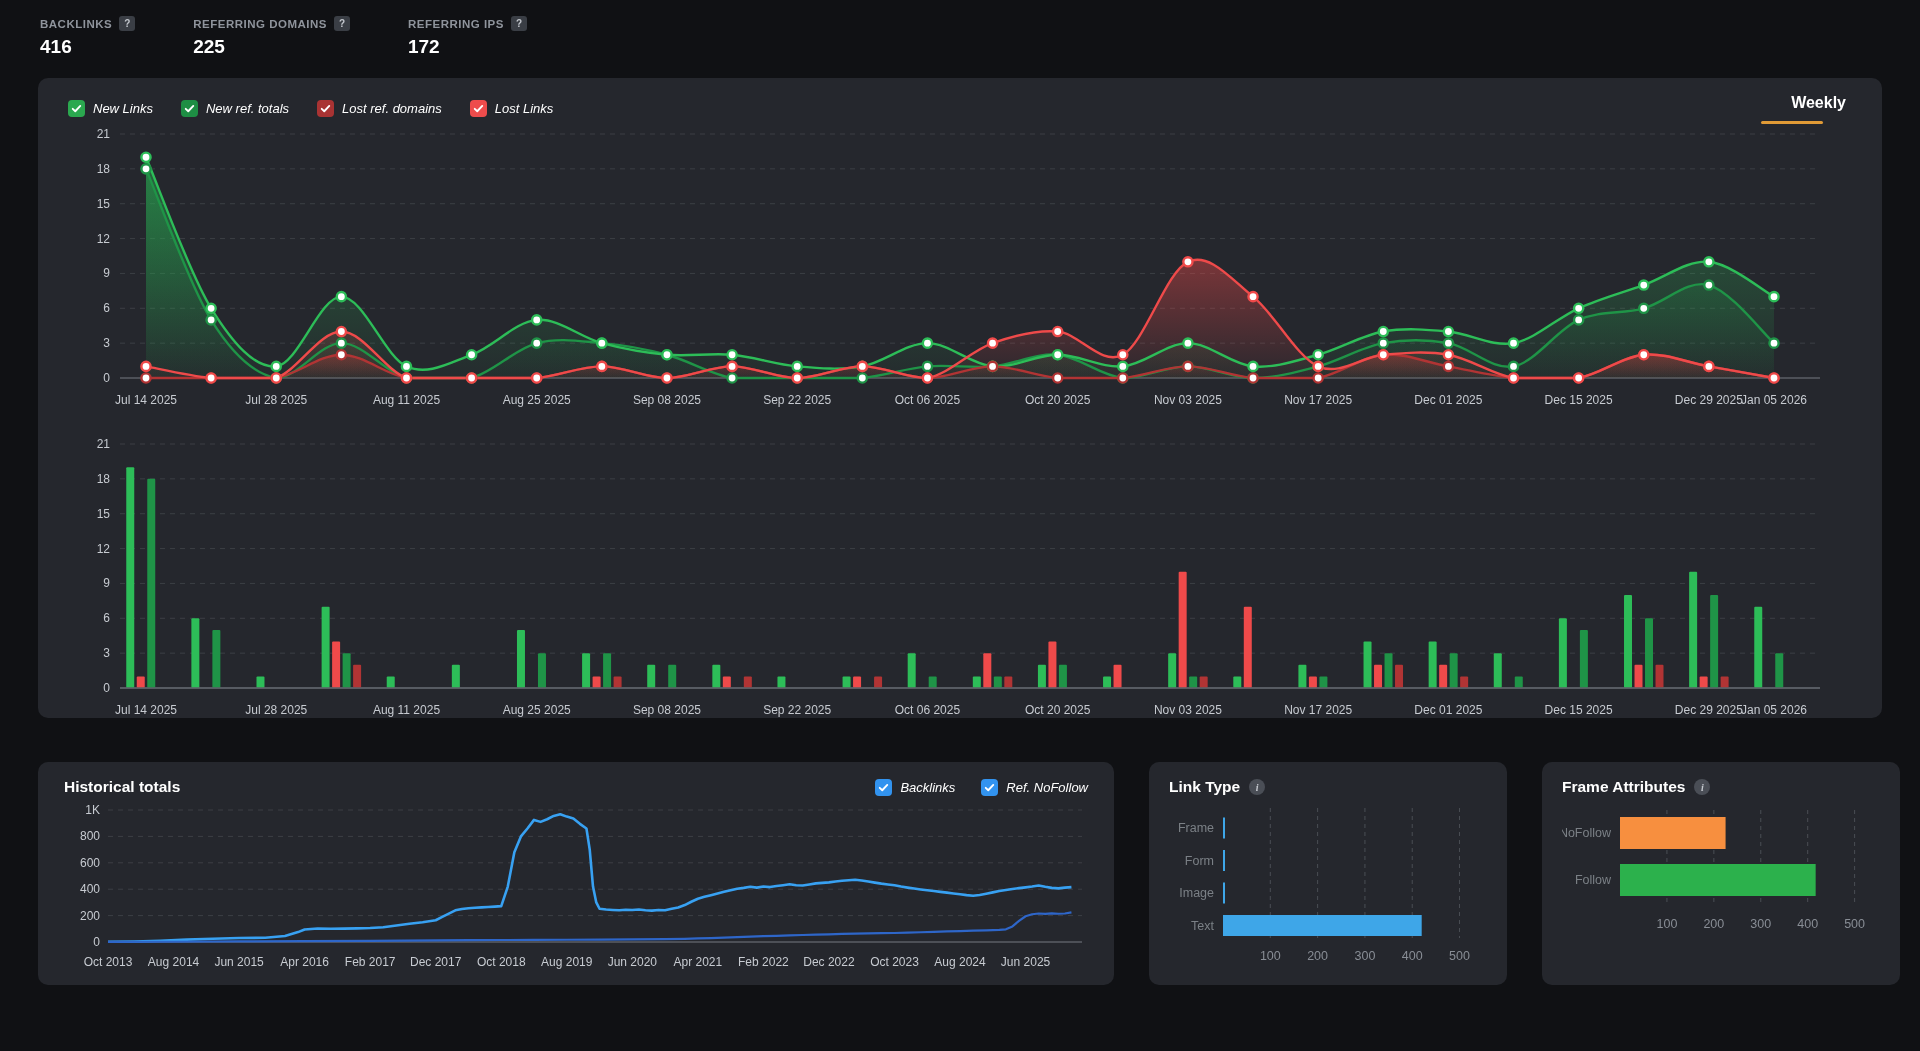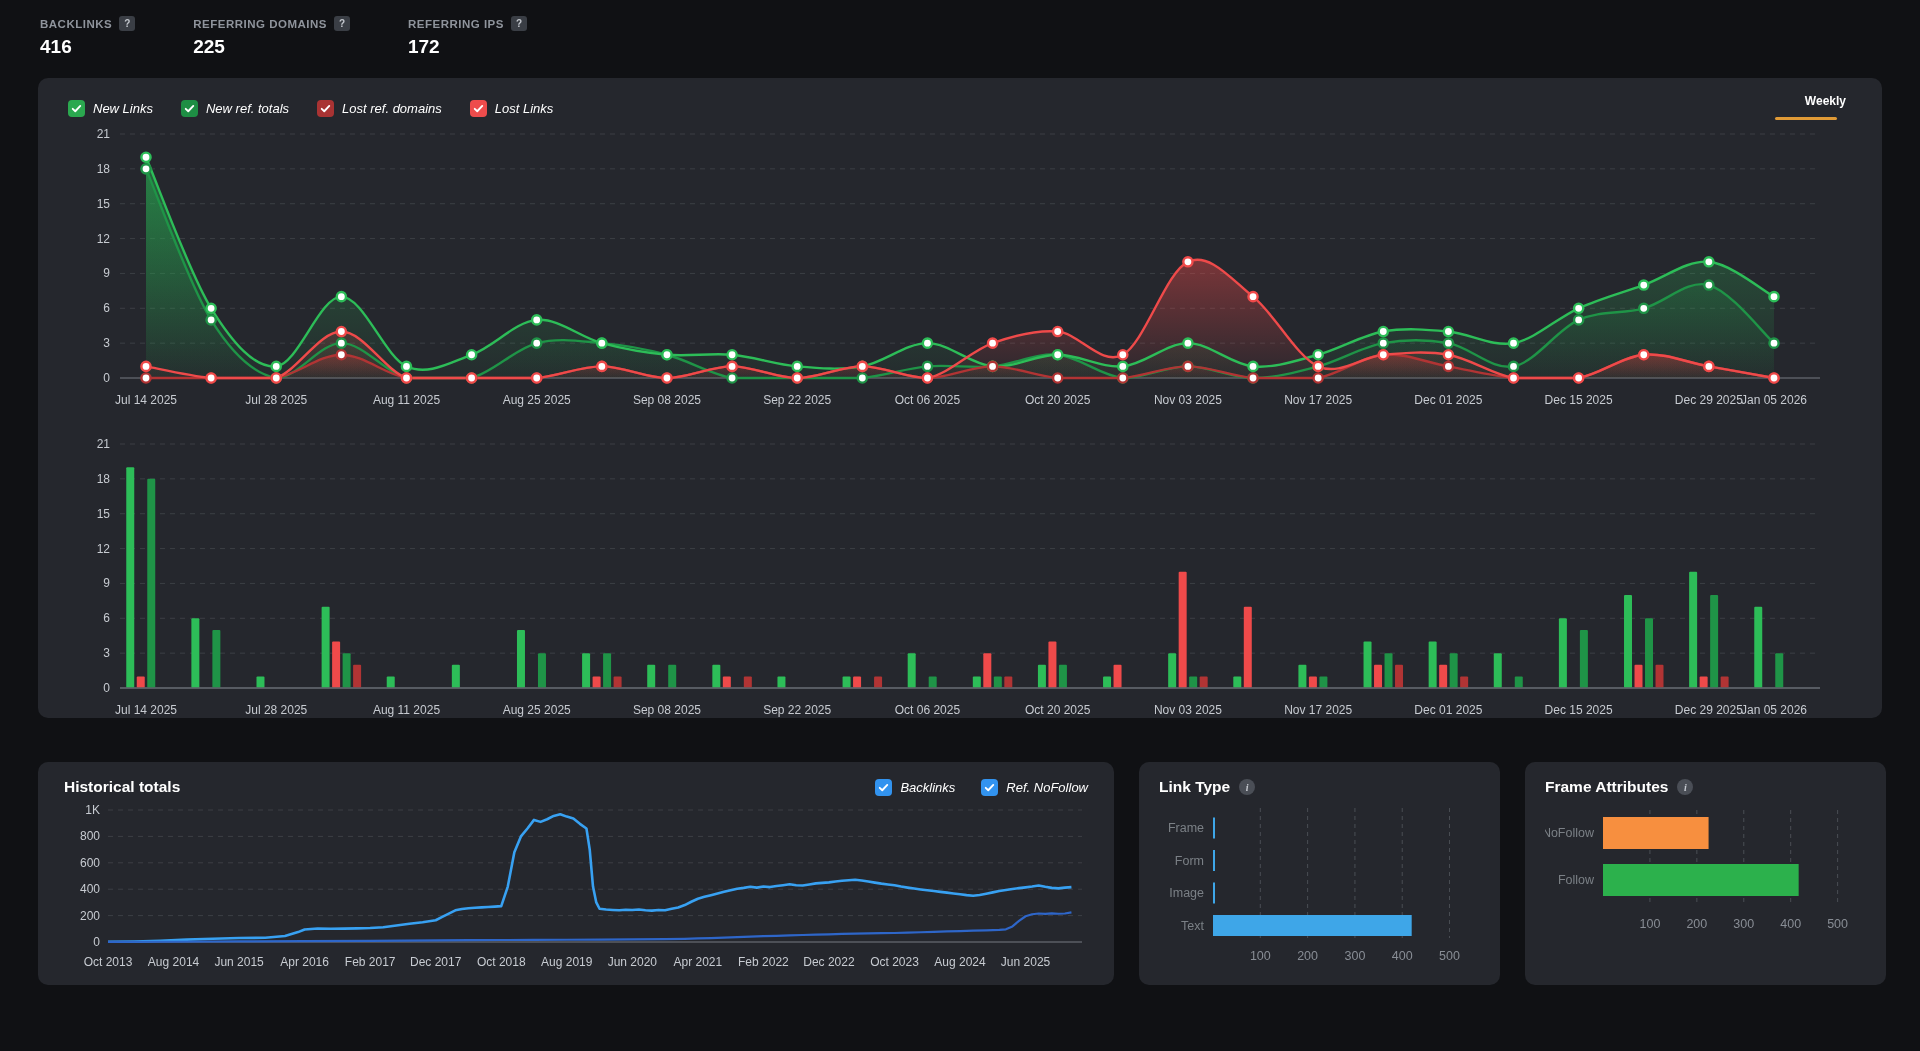--- a/index.html
+++ b/index.html
@@ -16,31 +16,31 @@
   .stat-value { font-size:19px; font-weight:700; color:#ffffff; margin-top:5px; }
 
   
   .main-panel { margin:10px 38px 0; background:#25272d; border-radius:10px; height:640px;
                 padding:18px 30px 0; position:relative; }
   .legend-row { display:flex; gap:28px; align-items:center; height:24px; }
   .legend-item { display:flex; gap:8px; align-items:center; cursor:pointer;font-style:italic; }
   .checkbox { width:17px; height:17px; border-radius:4px; display:flex; align-items:center; justify-content:center; flex:none; }
   .legend-label { font-size:13px; font-weight:500; color:#ffffff; }
   .weekly-tab { position:absolute; top:16px; right:34px; text-align:center; cursor:pointer; }
-  .weekly-tab-label { color:#ffffff; font-weight:700; font-size:12px; display:block; padding:0 2px;margin-left:28px; }
+  .weekly-tab-label { color:#ffffff; font-weight:700; font-size:16px; display:block; padding:0 2px;margin-left:28px; }
   .weekly-underline { height:3px; background:#e09a36; border-radius:2px; margin-top:9px; width:62px; }
 
   
   .bottom-row { display:flex; gap:25px; margin:44px 34px 0 38px; }
   .panel { background:#25272d; border-radius:10px; height:223px; }
   .hist-panel { width:1076px; padding:16px 26px 16px; }
   .hist-header { display:flex; justify-content:space-between; align-items:center; }
   .panel-title { font-size:15.5px; font-weight:700; color:#ffffff; }
   .hist-legend { display:flex; gap:26px; align-items:center; }
-  .small-panel { width:419px; padding:16px 20px; }
+  .small-panel { width:419px; padding:16px 20px;margin-left:10px; }
   .small-title-row { display:flex; gap:9px; align-items:center; margin-bottom:6px; }
   .info-icon { width:16px; height:16px; border-radius:50%; background:#4a4e56; color:#c6cad0;
                font-size:10px; font-weight:700; font-family:"Liberation Serif", serif; font-style:italic;
                display:flex; align-items:center; justify-content:center; }
 </style>
 </head>
 <body>
 
 <div class="stats-row">
   <div class="stat">

